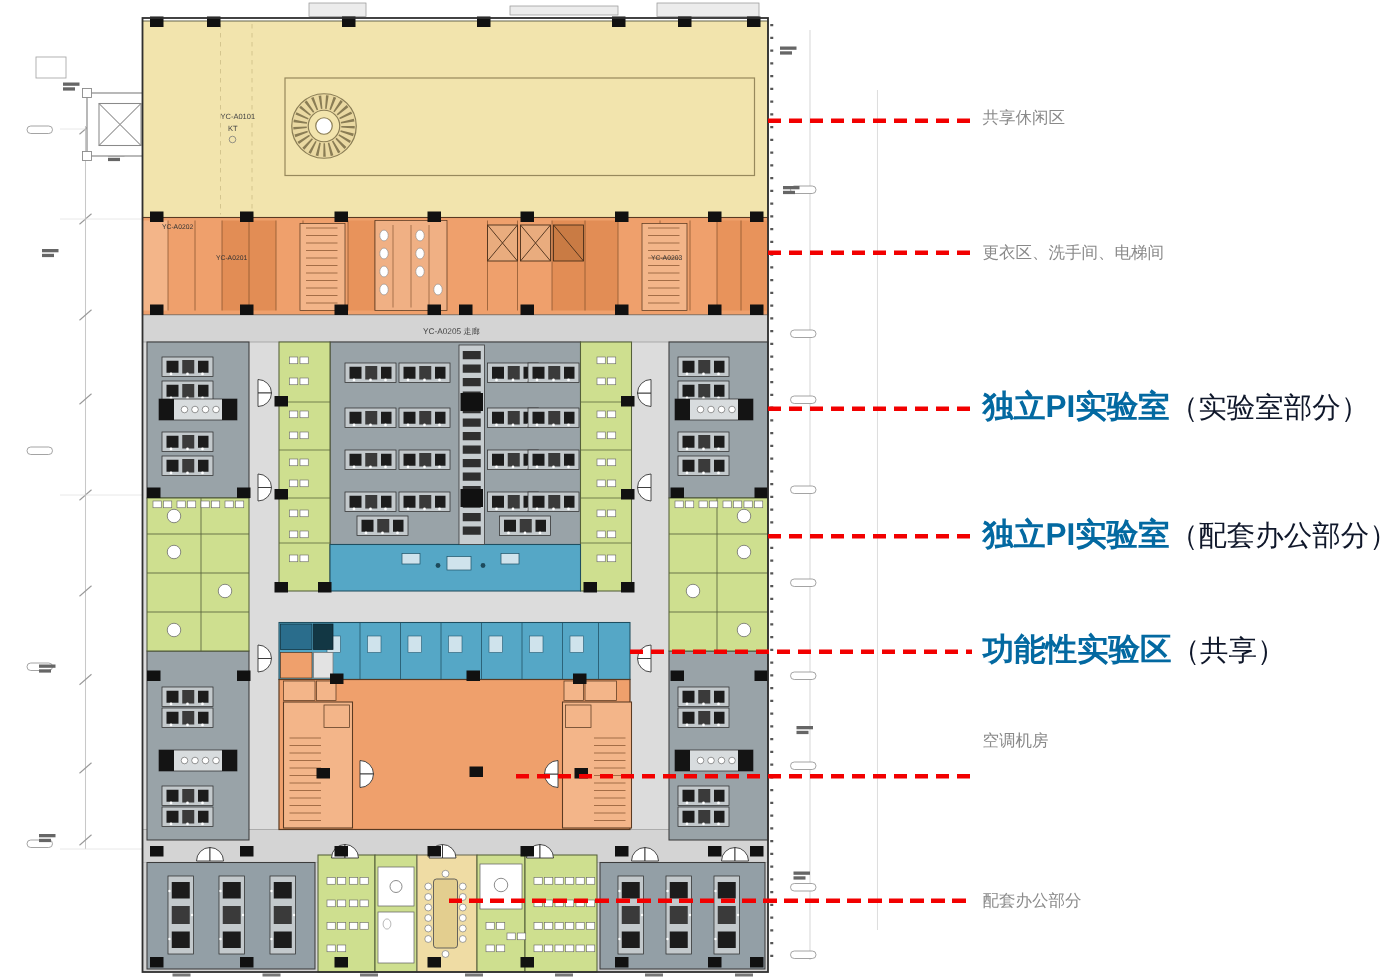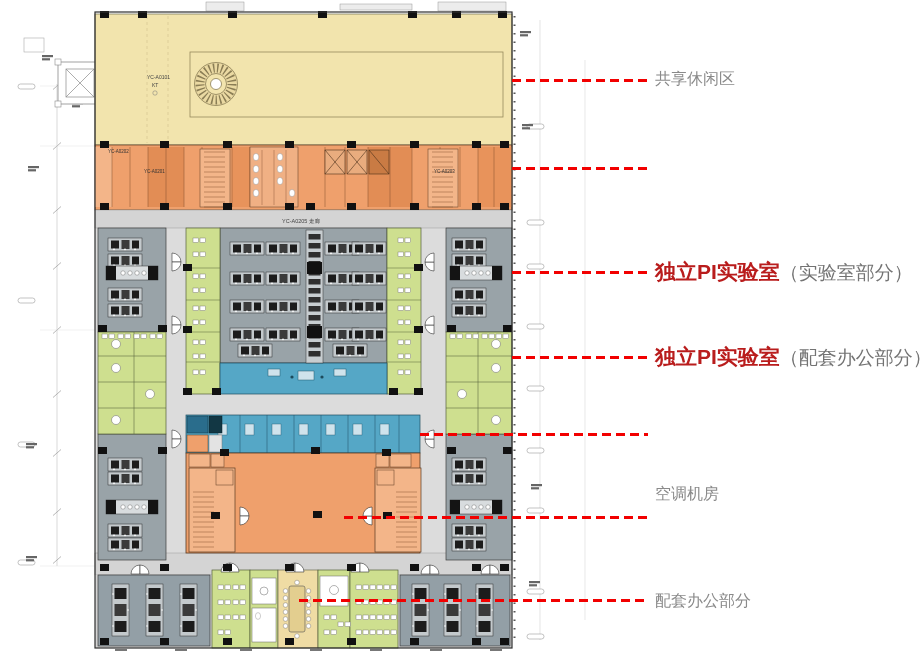--- a/index.html
+++ b/index.html
@@ -2,24 +2,24 @@
 <html><head>
 <meta charset="utf-8">
 <style>
   html,body{margin:0;padding:0;background:#fff;}
   .stage{position:relative;width:920px;height:652px;background:#fff;overflow:hidden;
          font-family:"Liberation Sans","DejaVu Sans",sans-serif;}
   .stage svg{position:absolute;left:0;top:0;}
   .leader{position:absolute;height:3px;
           background:repeating-linear-gradient(90deg,#f20000 0 9px,rgba(0,0,0,0) 9px 14px);}
   .callout{position:absolute;left:655px;white-space:nowrap;line-height:22px;}
-  .callout.gray{font-size:16px;color:#8a8a8a;}
+  .callout.gray{font-size:11px;color:#8a8a8a;}
   .callout.blue{line-height:26px;}
-  .callout.blue .pri{font-size:21px;font-weight:bold;color:#b91c1c;}
-  .callout.blue .sec{font-size:19px;color:#737373;}
+  .callout.blue .pri{font-size:21px;font-weight:bold;color:#0369a1;}
+  .callout.blue .sec{font-size:19px;color:#0f172a;}
   text{font-family:"Liberation Sans","DejaVu Sans",sans-serif;}
 </style>
 </head>
 <body>
 
 <div class="stage">
 
 <svg width="920" height="652" viewBox="0 0 920 652">
   <defs>
     <rect id="col" width="9" height="7" fill="#111"></rect>
@@ -577,18 +577,20 @@
 
 <div class="leader" style="left:512px;top:79px;width:136px;"></div>
 <div class="leader" style="left:512px;top:167px;width:136px;"></div>
 <div class="leader" style="left:512px;top:271px;width:136px;"></div>
 <div class="leader" style="left:512px;top:356px;width:136px;"></div>
 <div class="leader" style="left:420px;top:433px;width:228px;"></div>
 <div class="leader" style="left:344px;top:516px;width:304px;"></div>
 <div class="leader" style="left:299px;top:599px;width:349px;"></div>
 
 <div class="callout gray" style="top:68px"><span>共享休闲区</span></div>
+<div class="callout gray" style="top:158px"><span>更衣区、洗手间、电梯间</span></div>
 <div class="callout blue" style="top:259px"><span class="pri">独立PI实验室</span><span class="sec">（实验室部分）</span></div>
 <div class="callout blue" style="top:344px"><span class="pri">独立PI实验室</span><span class="sec">（配套办公部分）</span></div>
+<div class="callout blue" style="top:421px"><span class="pri">功能性实验区</span><span class="sec">（共享）</span></div>
 <div class="callout gray" style="top:483px"><span>空调机房</span></div>
 <div class="callout gray" style="top:590px"><span>配套办公部分</span></div>
 
 </div>
 
 </body></html>

